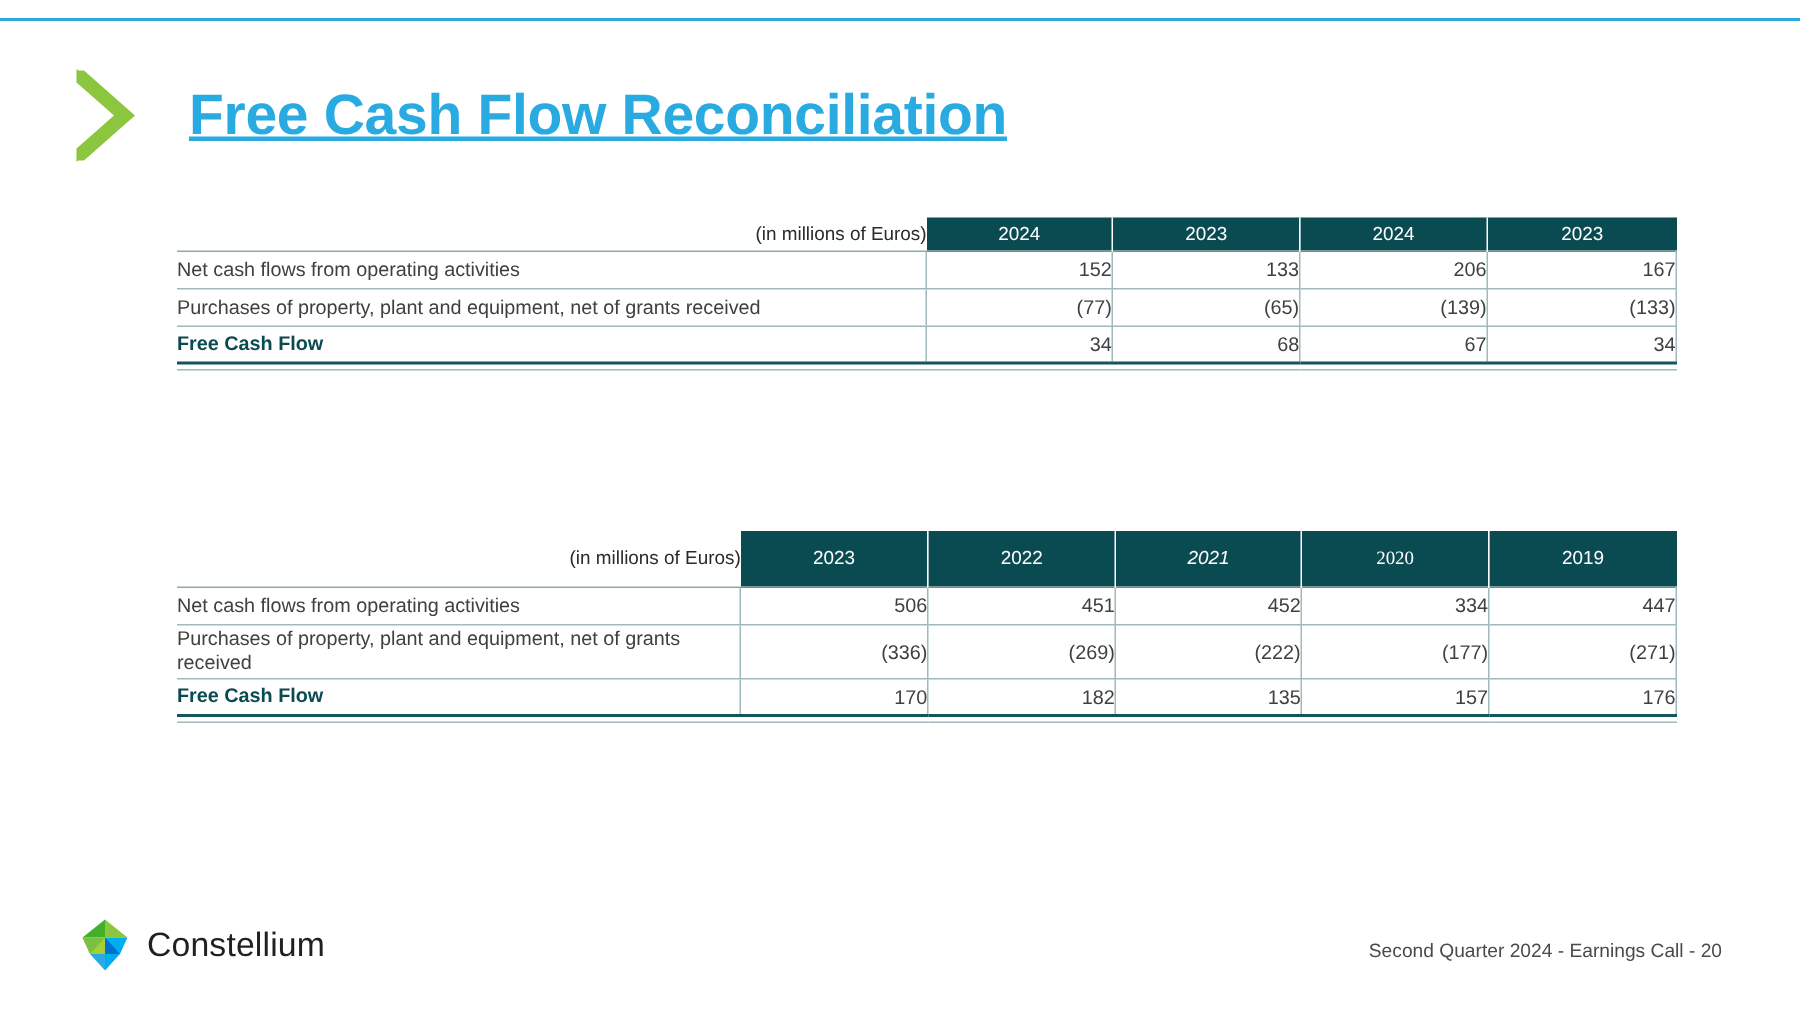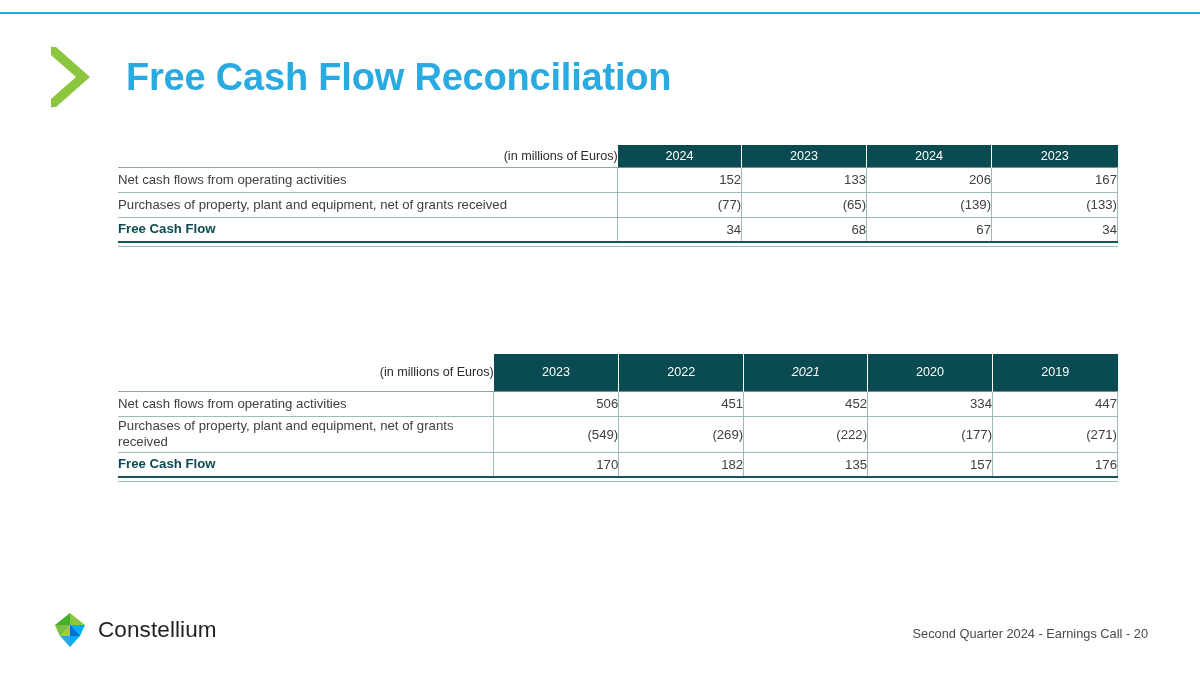--- a/index.html
+++ b/index.html
@@ -32,20 +32,21 @@
     flex: 0 0 auto;
   }
   .slide-title {
     margin-left: 28px;
     font-size: 38px;
     font-weight: bold;
     color: #29ABE2;
     letter-spacing: -0.2px;
     white-space: nowrap;
     line-height: 1;
+    text-decoration: underline;
   }
 
   
   .fin-table {
     position: absolute;
     border-collapse: collapse;
     font-size: 13.2px;
     color: #404040;
   }
   .fin-table td, .fin-table th {
@@ -201,36 +202,36 @@
     <col style="width:124px">
     <col style="width:125px">
     <col style="width:125px">
   </colgroup>
   <thead>
     <tr>
       <td class="units">(in millions of Euros)</td>
       <th class="hd first" style="height:25px;">2023</th>
       <th class="hd" style="height:26px;">2022</th>
       <th class="hd" style="height:17px;font-style:italic;">2021</th>
-      <th class="hd" style="height:25px;">2020</th>
+      <th class="hd" style="height:25px;font-family:Liberation Serif, serif;">2020</th>
       <th class="hd" style="height:37px;">2019</th>
     </tr>
   </thead>
   <tbody>
     <tr class="first-body">
       <td class="lbl" style="height:25px;">Net cash flows from operating activities</td>
       <td class="num">506</td>
       <td class="num">451</td>
       <td class="num">452</td>
       <td class="num">334</td>
       <td class="num">447</td>
     </tr>
     <tr>
       <td class="lbl" style="height:36px; max-width:376px;">Purchases of property, plant and equipment, net of grants received</td>
-      <td class="num">(549)</td>
+      <td class="num">(336)</td>
       <td class="num">(269)</td>
       <td class="num">(222)</td>
       <td class="num">(177)</td>
       <td class="num">(271)</td>
     </tr>
     <tr class="total">
       <td class="lbl" style="height:25px;">Free Cash Flow</td>
       <td class="num">170</td>
       <td class="num">182</td>
       <td class="num">135</td>

